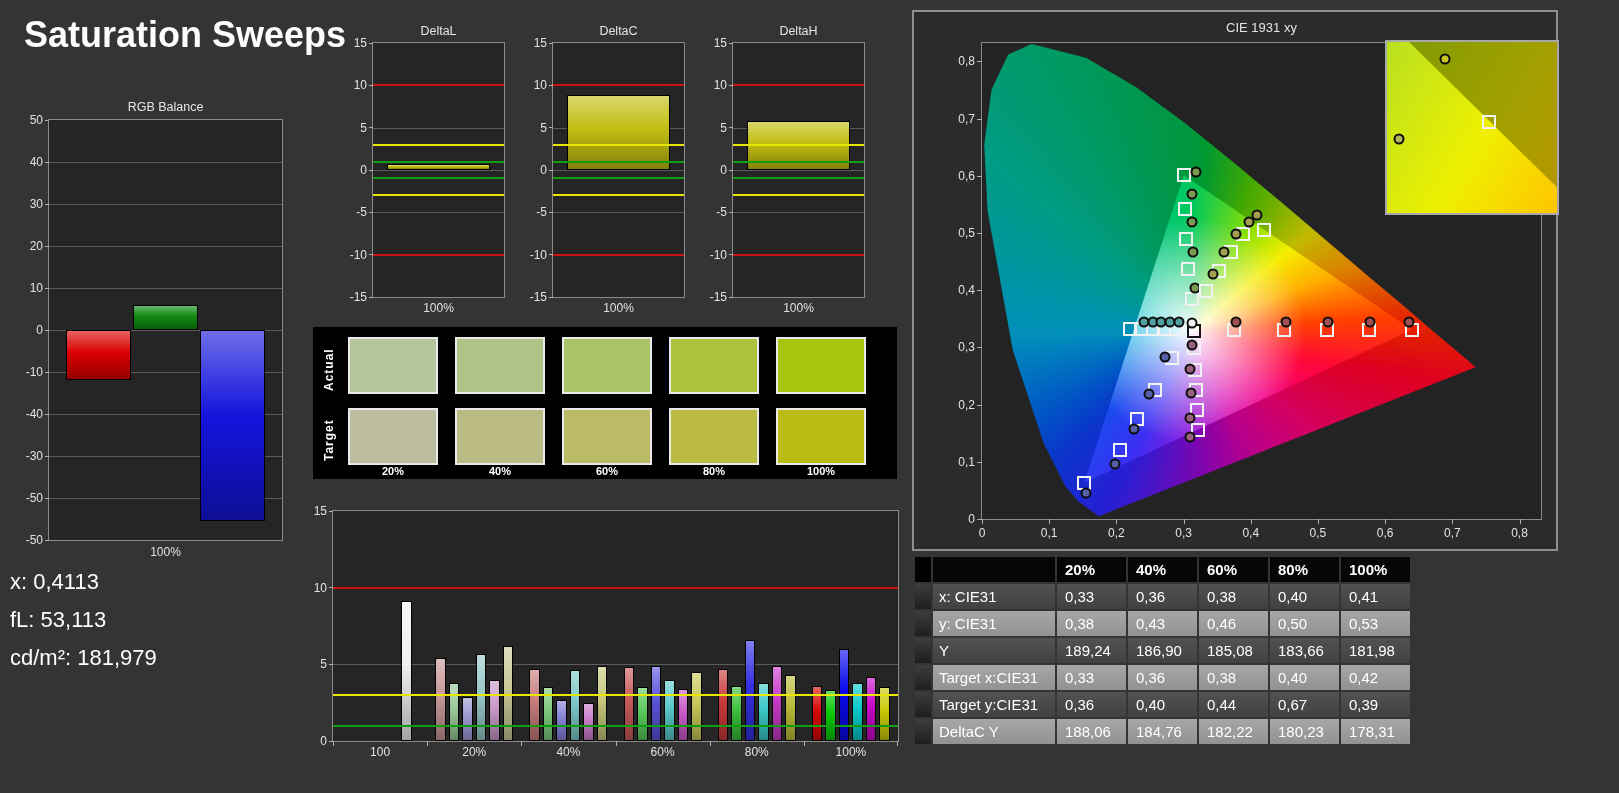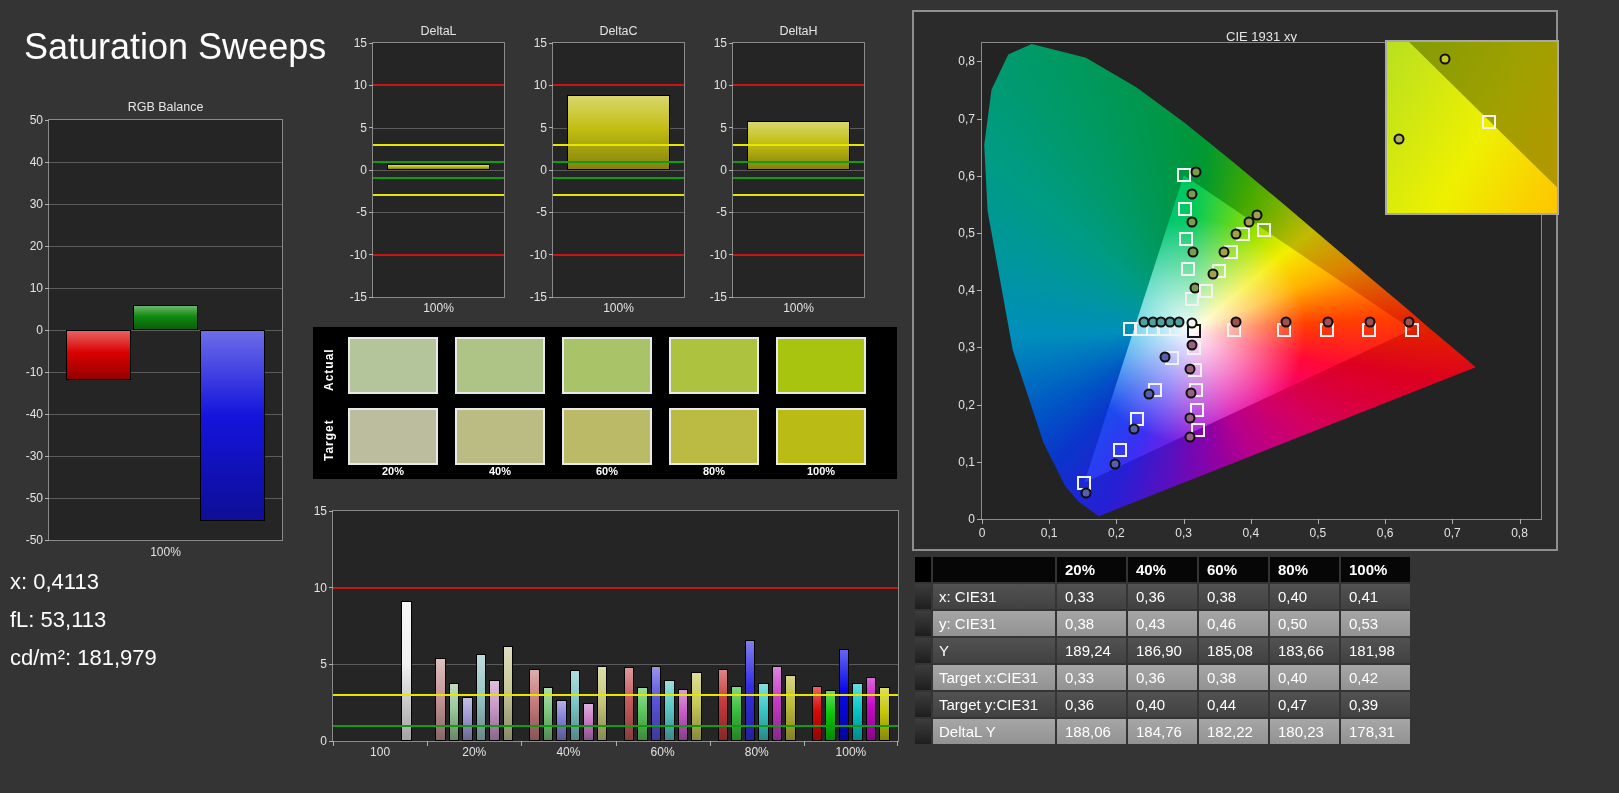--- a/index.html
+++ b/index.html
@@ -1,20 +1,20 @@
 <!DOCTYPE html>
 <html><head>
 <meta charset="utf-8">
 <style>
   * { margin:0; padding:0; box-sizing:border-box; }
   html,body { width:1619px; height:793px; background:#343434; overflow:hidden;
               font-family:"Liberation Sans", sans-serif; color:#fff; }
   .app { position:relative; width:1619px; height:793px; }
 
-  .page-title { position:absolute; left:24px; top:14px; font-size:36px; font-weight:400; color:#fdfdfd;margin-top:12px; }
+  .page-title { position:absolute; left:24px; top:14px; font-size:36px; font-weight:700; color:#fdfdfd; }
 
   .panel { position:absolute; }
   .panel-title { position:absolute; text-align:center; font-size:12.5px; color:#e4e4e4; white-space:nowrap; }
   .plot { position:absolute; background:#252525; border:1px solid #8a8a8a; }
 
   .grid { position:absolute; left:0; right:0; height:1px; background:#5c5c5c; }
   .refline { position:absolute; left:0; right:0; height:2px; }
   .bar { position:absolute; border:1.5px solid #000; }
   .ytick-label { position:absolute; right:calc(100% + 6px); transform:translateY(-50%); font-size:12px; color:#e2e2e2; white-space:nowrap; }
   .ytick-mark { position:absolute; right:100%; width:4px; height:1px; background:#b0b0b0; }
@@ -300,21 +300,21 @@
         <div class="bar" style="left: 532.917px; width: 10.5px; top: 165.6px; height: 64.4px; background: linear-gradient(rgb(221, 102, 221) 0%, rgb(200, 8, 200) 45%, rgb(136, 5, 136) 100%);"></div>
         <div class="bar" style="left: 546.417px; width: 10.5px; top: 176.333px; height: 53.6667px; background: linear-gradient(rgb(221, 221, 102) 0%, rgb(200, 200, 8) 45%, rgb(136, 136, 5) 100%);"></div>
         <div class="xtick-mark" style="left: 564px;"></div>
         <div class="refline" style="top: 75.6667px; background: rgb(200, 20, 20);"></div>
         <div class="refline" style="top: 183px; background: rgb(230, 230, 0);"></div>
         <div class="refline" style="top: 213.667px; background: rgb(15, 158, 15);"></div>
       </div>
   </section>
 
   <section class="cie-panel">
-    <div class="panel-title" style="left:67px; width:561px; top:17px; font-size:13px;">CIE 1931 xy</div>
+    <div class="panel-title" style="left:67px; width:561px; top:8px; font-size:13px;">CIE 1931 xy</div>
     <div id="cie-plot">
       <div class="cie-locus"></div>
       <div class="cie-triangle"></div>
     <div class="cie-xtick" style="left: 0px;"></div>
         <div class="cie-xlabel" style="left: 0px;">0</div>
         <div class="cie-xtick" style="left: 67.1875px;"></div>
         <div class="cie-xlabel" style="left: 67.1875px;">0,1</div>
         <div class="cie-xtick" style="left: 134.375px;"></div>
         <div class="cie-xlabel" style="left: 134.375px;">0,2</div>
         <div class="cie-xtick" style="left: 201.562px;"></div>
@@ -458,24 +458,24 @@
       <div class="t-cell row-light">0,33</div>
       <div class="t-cell row-light">0,36</div>
       <div class="t-cell row-light">0,38</div>
       <div class="t-cell row-light">0,40</div>
       <div class="t-cell row-light">0,42</div>
       <div class="t-cell t-icon"></div>
       <div class="t-cell t-label row-dark">Target y:CIE31</div>
       <div class="t-cell row-dark">0,36</div>
       <div class="t-cell row-dark">0,40</div>
       <div class="t-cell row-dark">0,44</div>
-      <div class="t-cell row-dark">0,47</div>
+      <div class="t-cell row-dark">0,67</div>
       <div class="t-cell row-dark">0,39</div>
       <div class="t-cell t-icon"></div>
-      <div class="t-cell t-label row-light">DeltaL Y</div>
+      <div class="t-cell t-label row-light">DeltaC Y</div>
       <div class="t-cell row-light">188,06</div>
       <div class="t-cell row-light">184,76</div>
       <div class="t-cell row-light">182,22</div>
       <div class="t-cell row-light">180,23</div>
       <div class="t-cell row-light">178,31</div>
     </section>
 
 </div>
 
 </body></html>

